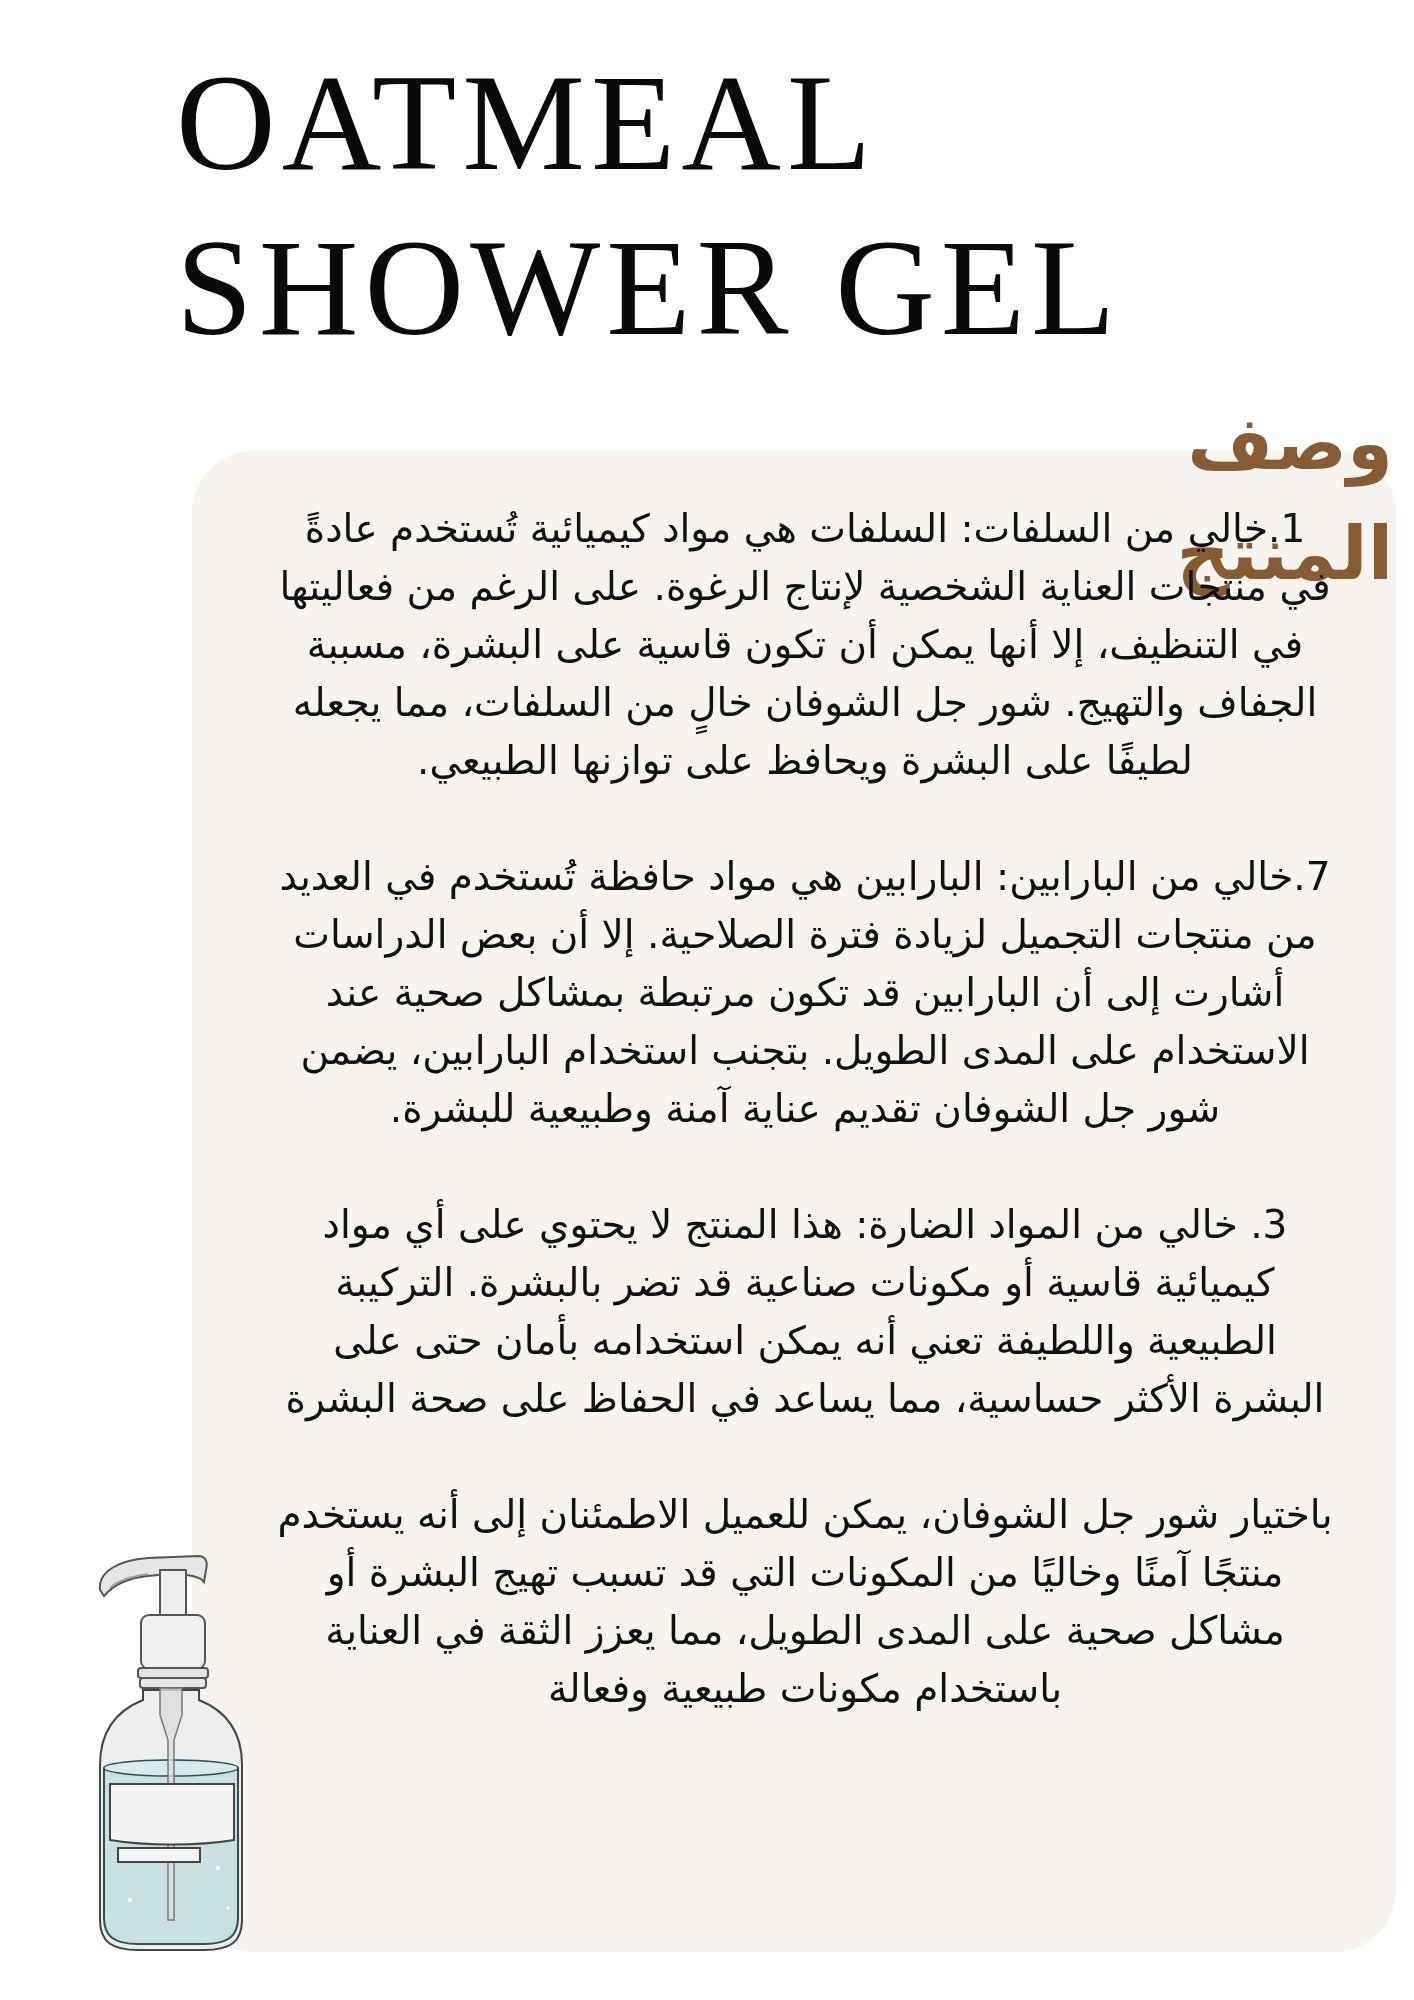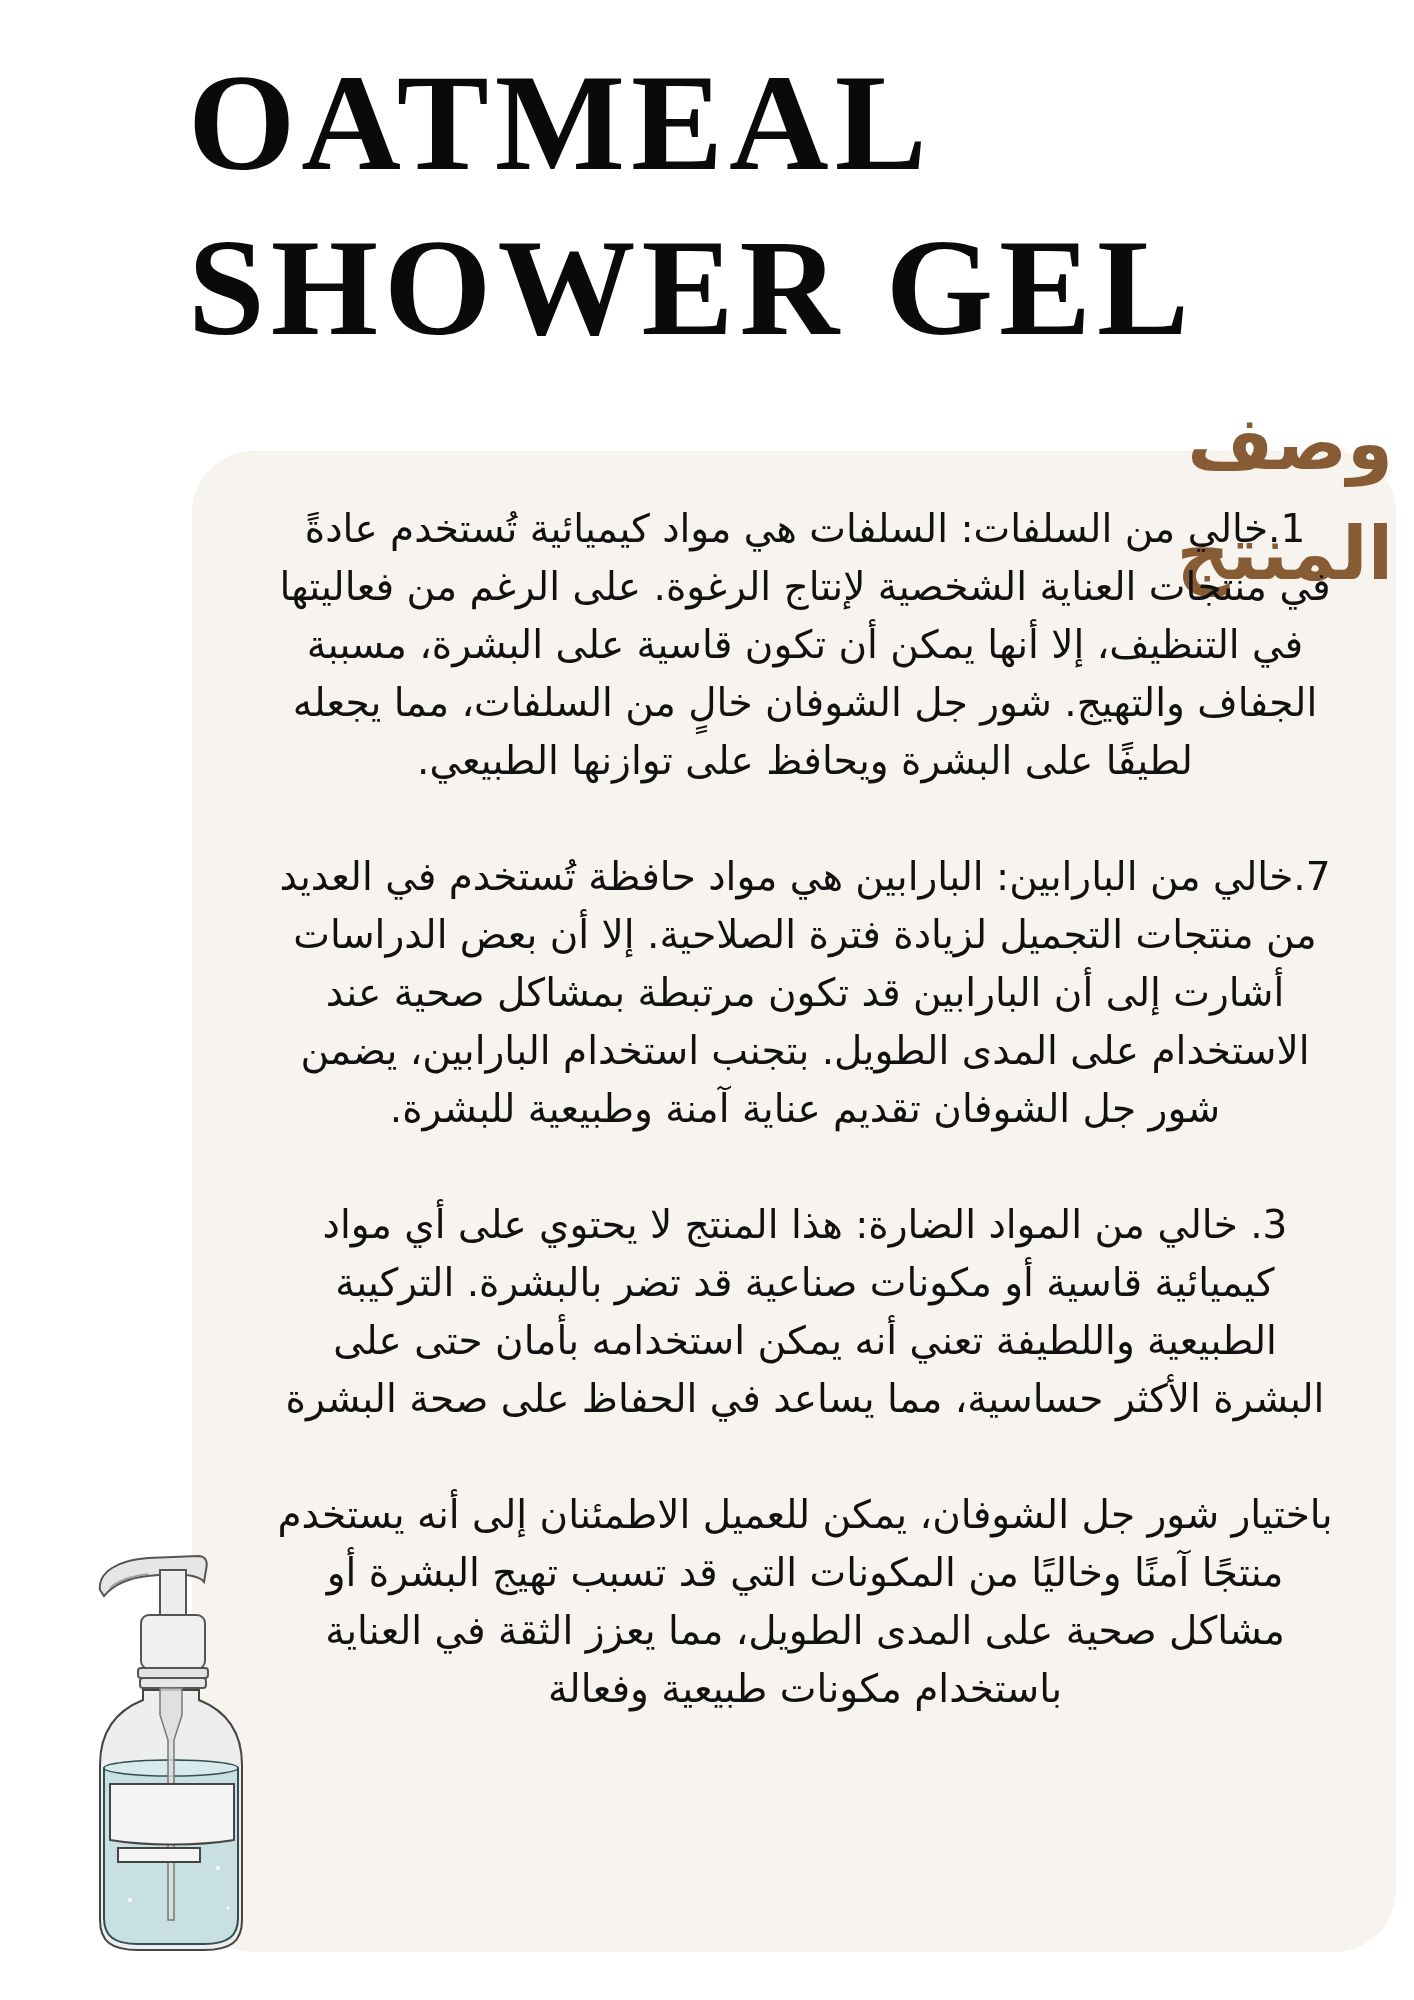--- a/index.html
+++ b/index.html
@@ -9,25 +9,25 @@
     }
     body {
       width: 1414px;
       height: 2000px;
       position: relative;
       overflow: hidden;
       font-family: "DejaVu Sans", sans-serif;
     }
     .title {
       position: absolute;
-      left: 188px;
+      left: 176px;
       top: 40px;
       margin: 0;
       font-family: "Liberation Serif", "DejaVu Serif", serif;
-      font-weight: bold;
+      font-weight: normal;
       font-size: 138px;
       line-height: 165px;
       letter-spacing: 6px;
       color: #0a0a0a;
       white-space: nowrap;
     }
     .title .line { display: block; }
     .card {
       position: absolute;
       left: 192px;

